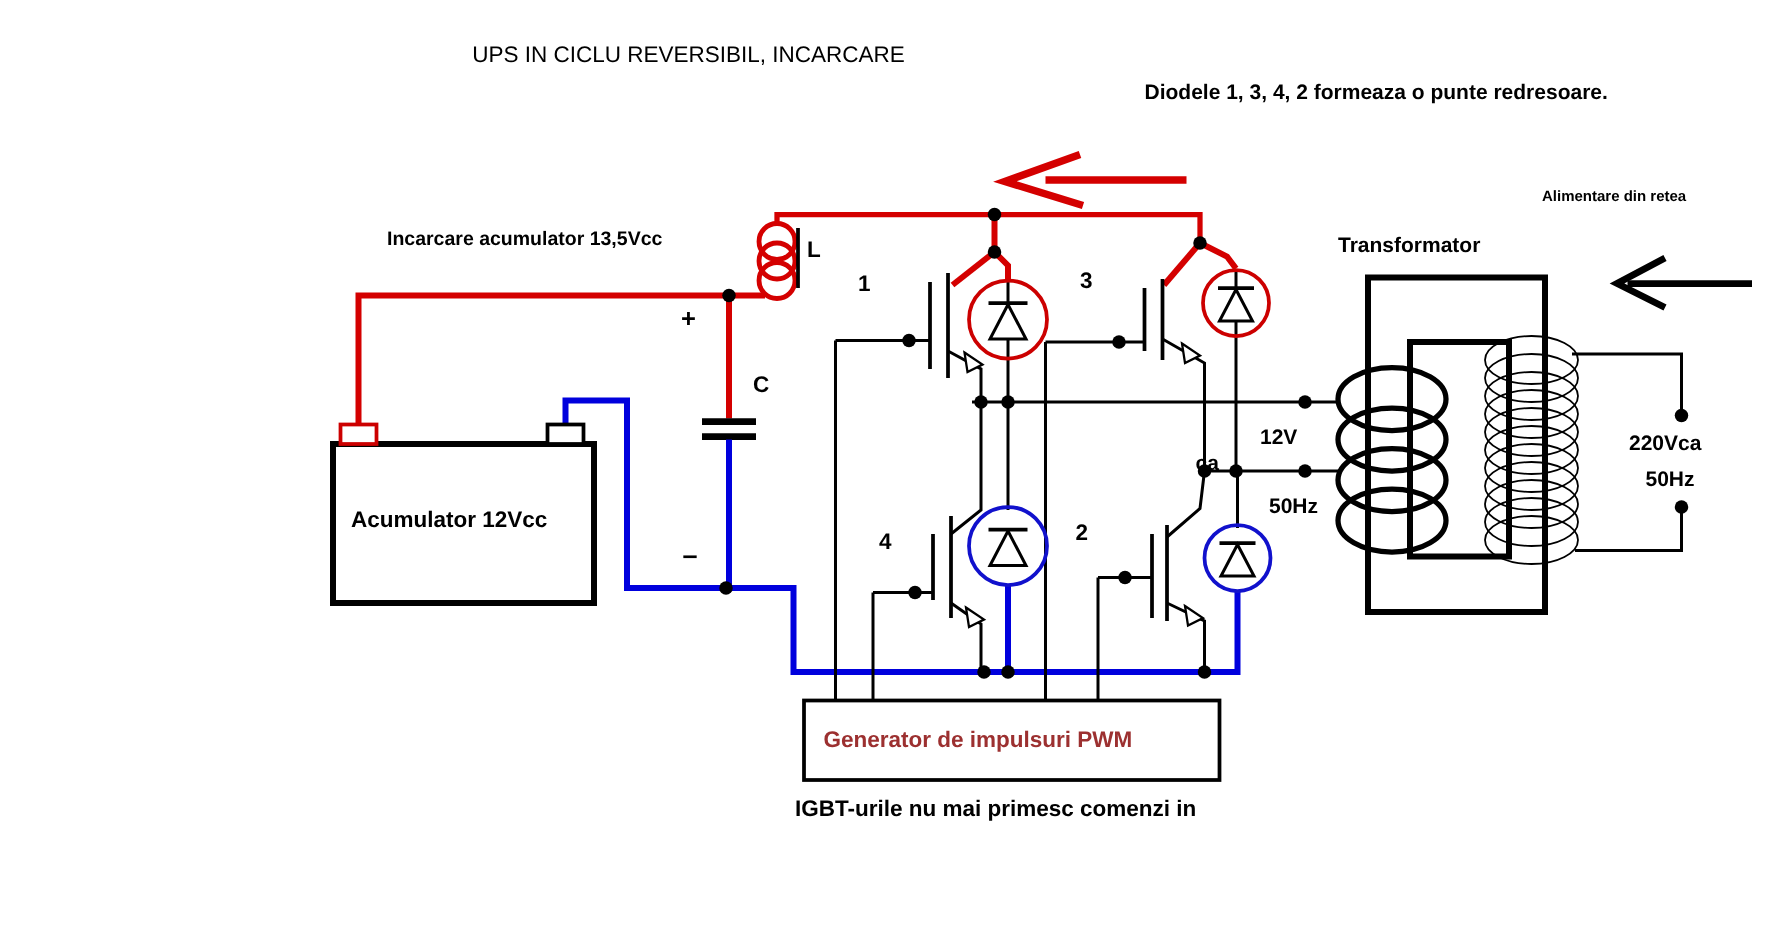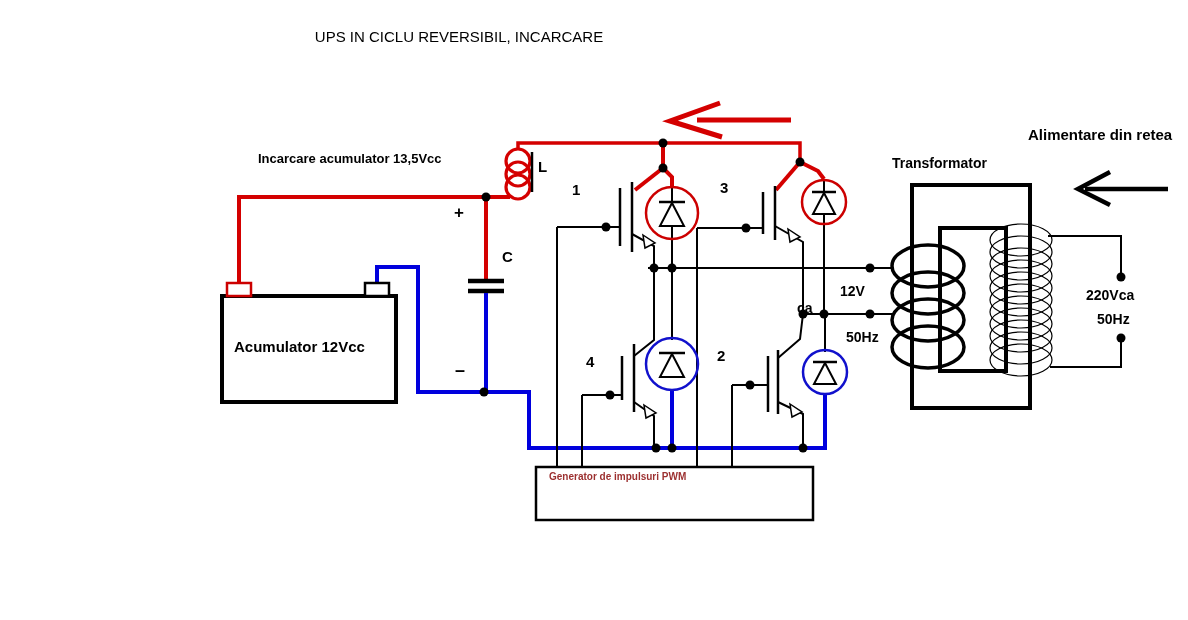--- a/index.html
+++ b/index.html
@@ -16,38 +16,38 @@
   .wb{stroke:var(--wire_blue,#0000dd);fill:none;}
   .bk{stroke:var(--line_black,#000);fill:none;}
   .ring-r{stroke:var(--diode_ring_red,#cc0000);fill:none;}
   .ring-b{stroke:var(--diode_ring_blue,#1111cc);fill:none;}
   .dot{fill:var(--line_black,#000);stroke:none;}
   .boxfill{fill:#fff;}
   .pwm-text{color:var(--pwm_text,#9c3030);}
   .title-l1{left:300px;top:28px;width:318px;font-size:15px;}
   .title-l2{left:298px;top:47px;width:210px;font-size:15px;}
   .note-diodes{left:763px;top:53px;}
-  .mains{left:1028px;top:126px;font-size:15px;}
+  .mains{left:1028px;top:126px;font-size:10px;}
   .charging{left:258px;top:151px;font-size:13px;}
   .l-lbl{left:538px;top:158px;font-size:15px;}
   .plus{left:454px;top:203px;font-size:17px;}
   .c-lbl{left:502px;top:248px;font-size:15px;}
   .minus{left:455px;top:360px;font-size:18px;}
   .battery-lbl{left:234px;top:338px;font-size:15px;}
   .n1{left:572px;top:181px;font-size:15px;}
   .n3{left:720px;top:179px;font-size:15px;}
   .n4{left:586px;top:353px;font-size:15px;}
   .n2{left:717px;top:347px;font-size:15px;}
   .transfo{left:892px;top:155px;}
   .pv{left:840px;top:283px;}
   .pca{left:797px;top:300px;}
   .phz{left:846px;top:329px;}
   .sv{left:1086px;top:287px;}
   .shz{left:1097px;top:311px;}
-  .pwm-lbl{left:549px;top:471px;font-size:10px;}
+  .pwm-lbl{left:549px;top:485px;font-size:15px;}
   .igbt-note1{left:530px;top:531px;font-size:15px;}
   .igbt-note2{left:530px;top:550px;font-size:15px;}
 </style>
 </head>
 <body>
 
 <div id="stage">
 
   <svg width="1188" height="620" viewBox="0 0 1188 620">
 
@@ -219,20 +219,21 @@
       <circle class="dot" cx="656" cy="448" r="4.5"></circle>
       <circle class="dot" cx="672" cy="448" r="4.5"></circle>
       <circle class="dot" cx="803" cy="448" r="4.5"></circle>
       <circle class="dot" cx="1121" cy="277" r="4.5"></circle>
       <circle class="dot" cx="1121" cy="338" r="4.5"></circle>
     </g>
   </svg>
 
   <div class="lbl normal center title-l1">UPS IN CICLU REVERSIBIL, INCARCARE</div>
 
+  <div class="lbl note-diodes">Diodele 1, 3, 4, 2 formeaza o punte redresoare.</div>
   <div class="lbl mains">Alimentare din retea</div>
   <div class="lbl charging">Incarcare acumulator 13,5Vcc</div>
 
   <div class="lbl l-lbl">L</div>
   <div class="lbl plus">+</div>
   <div class="lbl c-lbl">C</div>
   <div class="lbl minus">–</div>
   <div class="lbl battery-lbl">Acumulator 12Vcc</div>
 
   <div class="lbl n1">1</div>
@@ -241,14 +242,15 @@
   <div class="lbl n2">2</div>
 
   <div class="lbl transfo">Transformator</div>
   <div class="lbl pv">12V</div>
   <div class="lbl pca">ca</div>
   <div class="lbl phz">50Hz</div>
   <div class="lbl sv">220Vca</div>
   <div class="lbl shz">50Hz</div>
 
   <div class="lbl pwm-lbl pwm-text">Generator de impulsuri PWM</div>
+  <div class="lbl igbt-note1">IGBT-urile nu mai primesc comenzi in</div>
 
 </div>
 
 </body></html>

